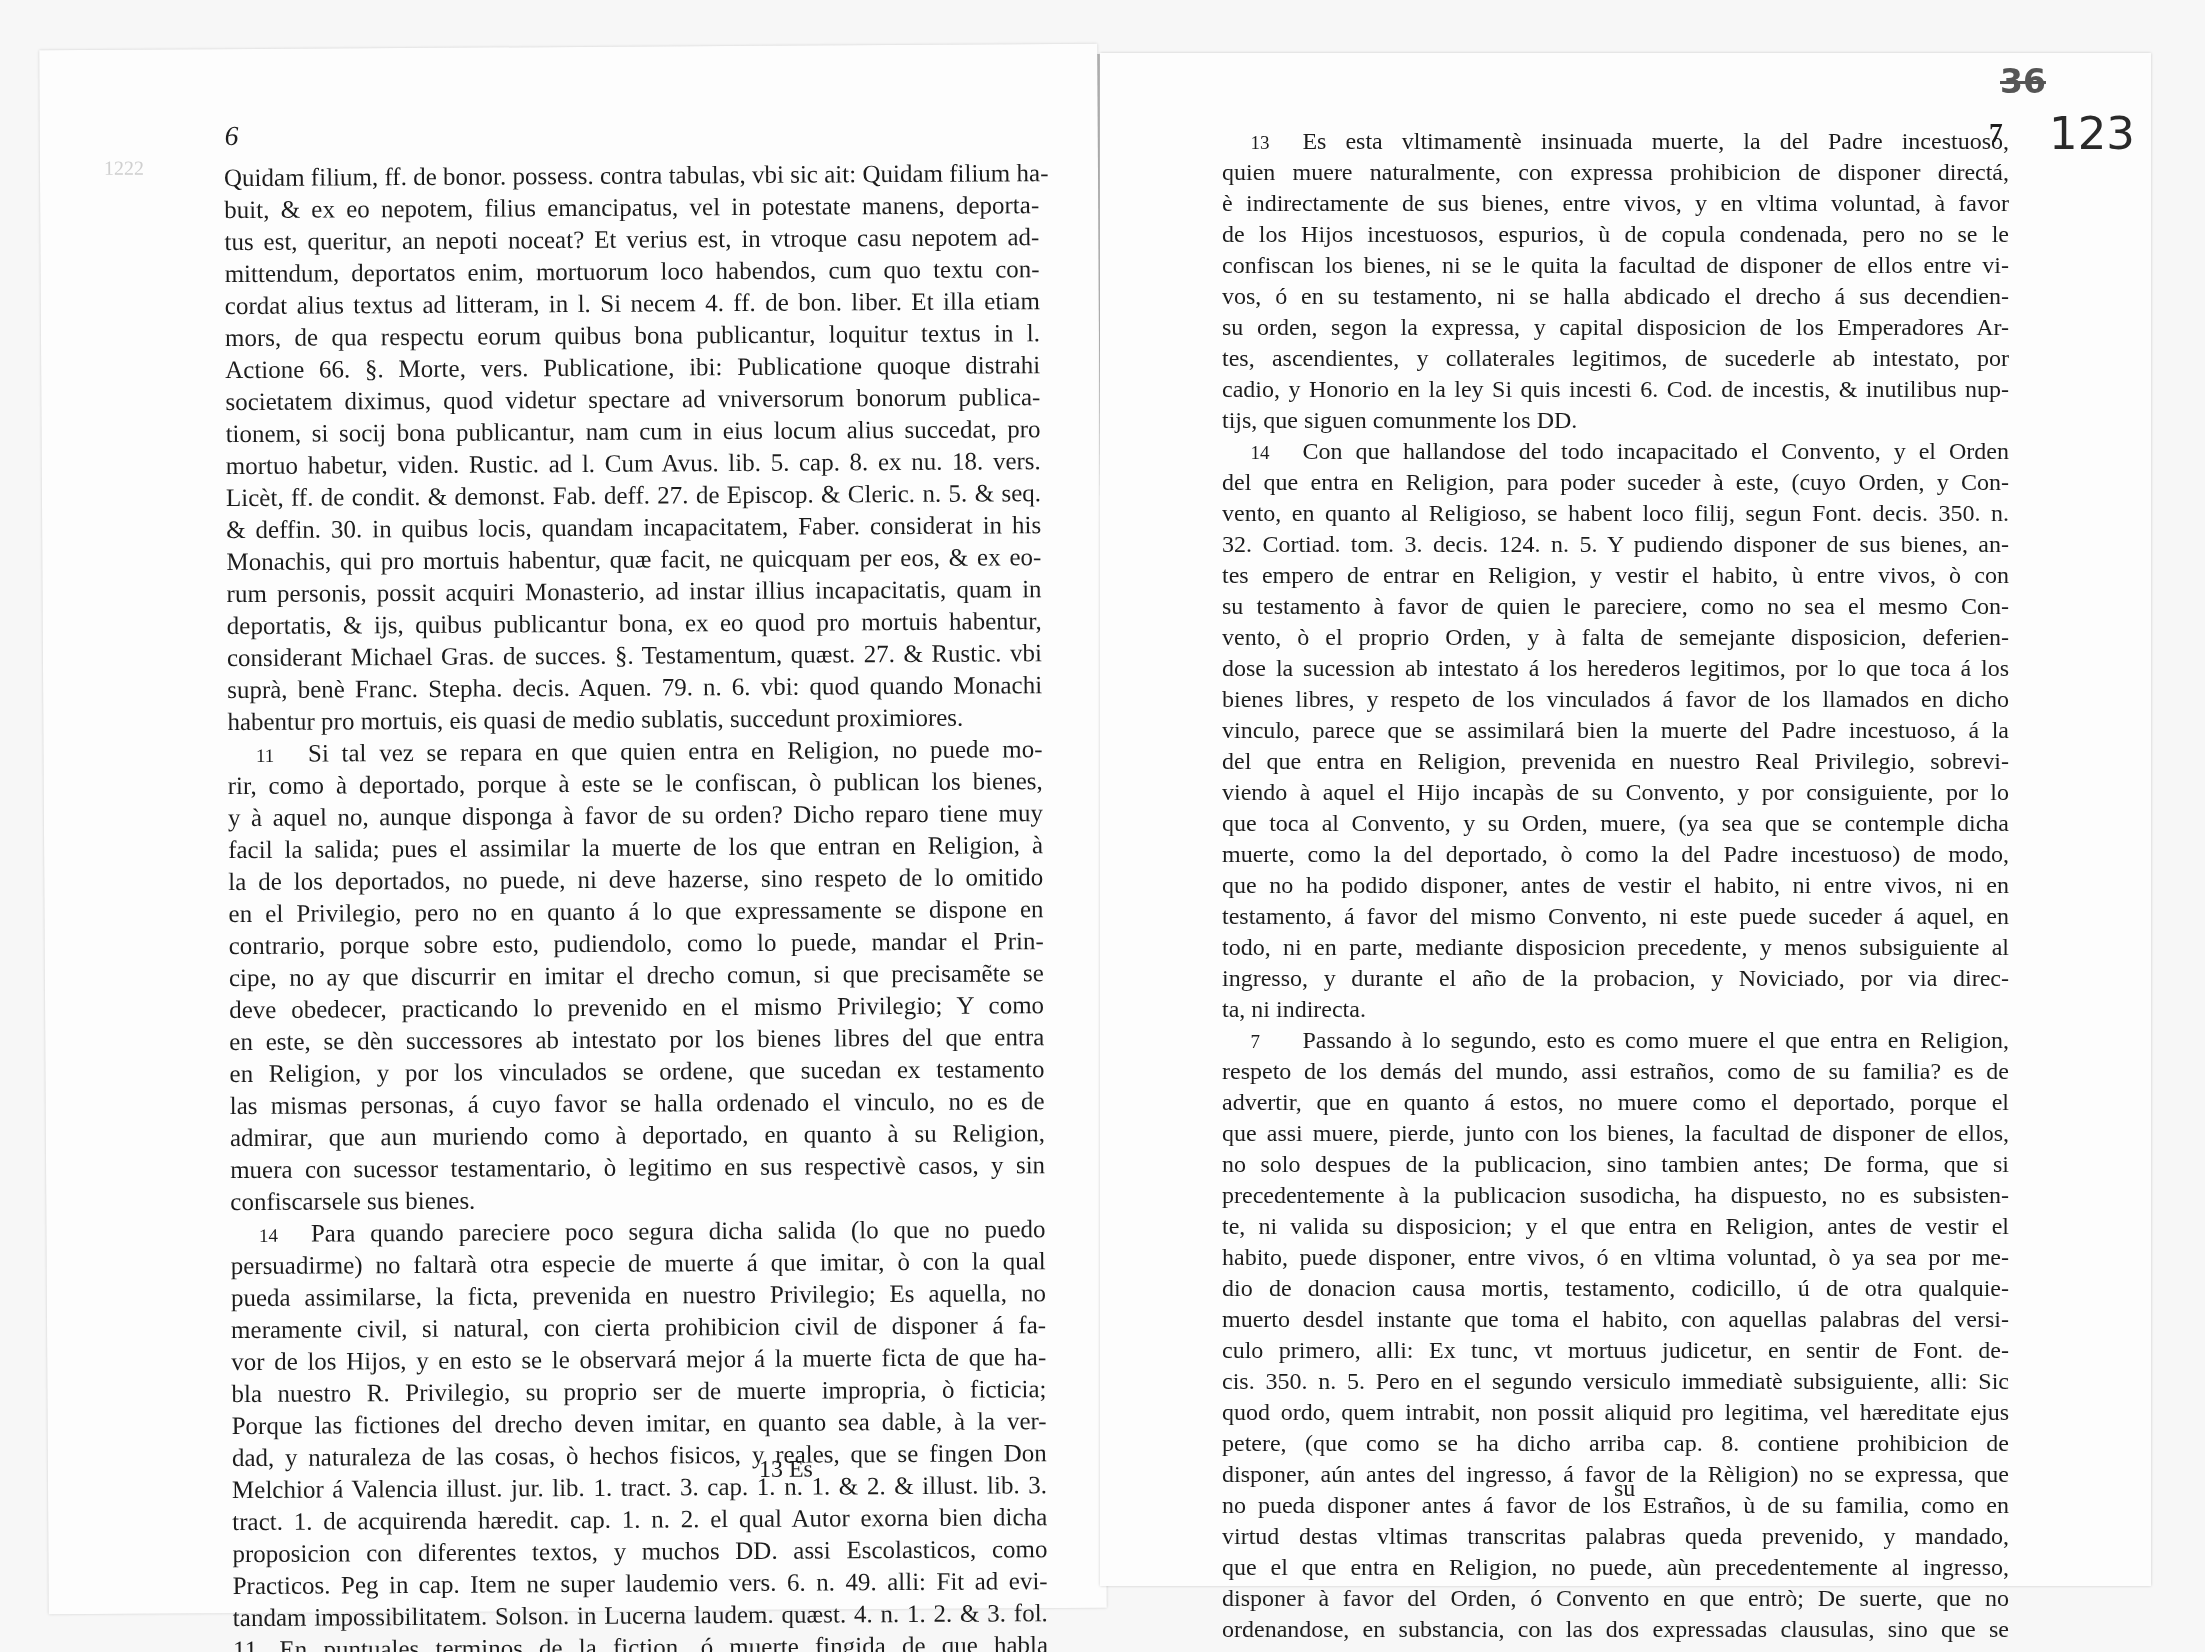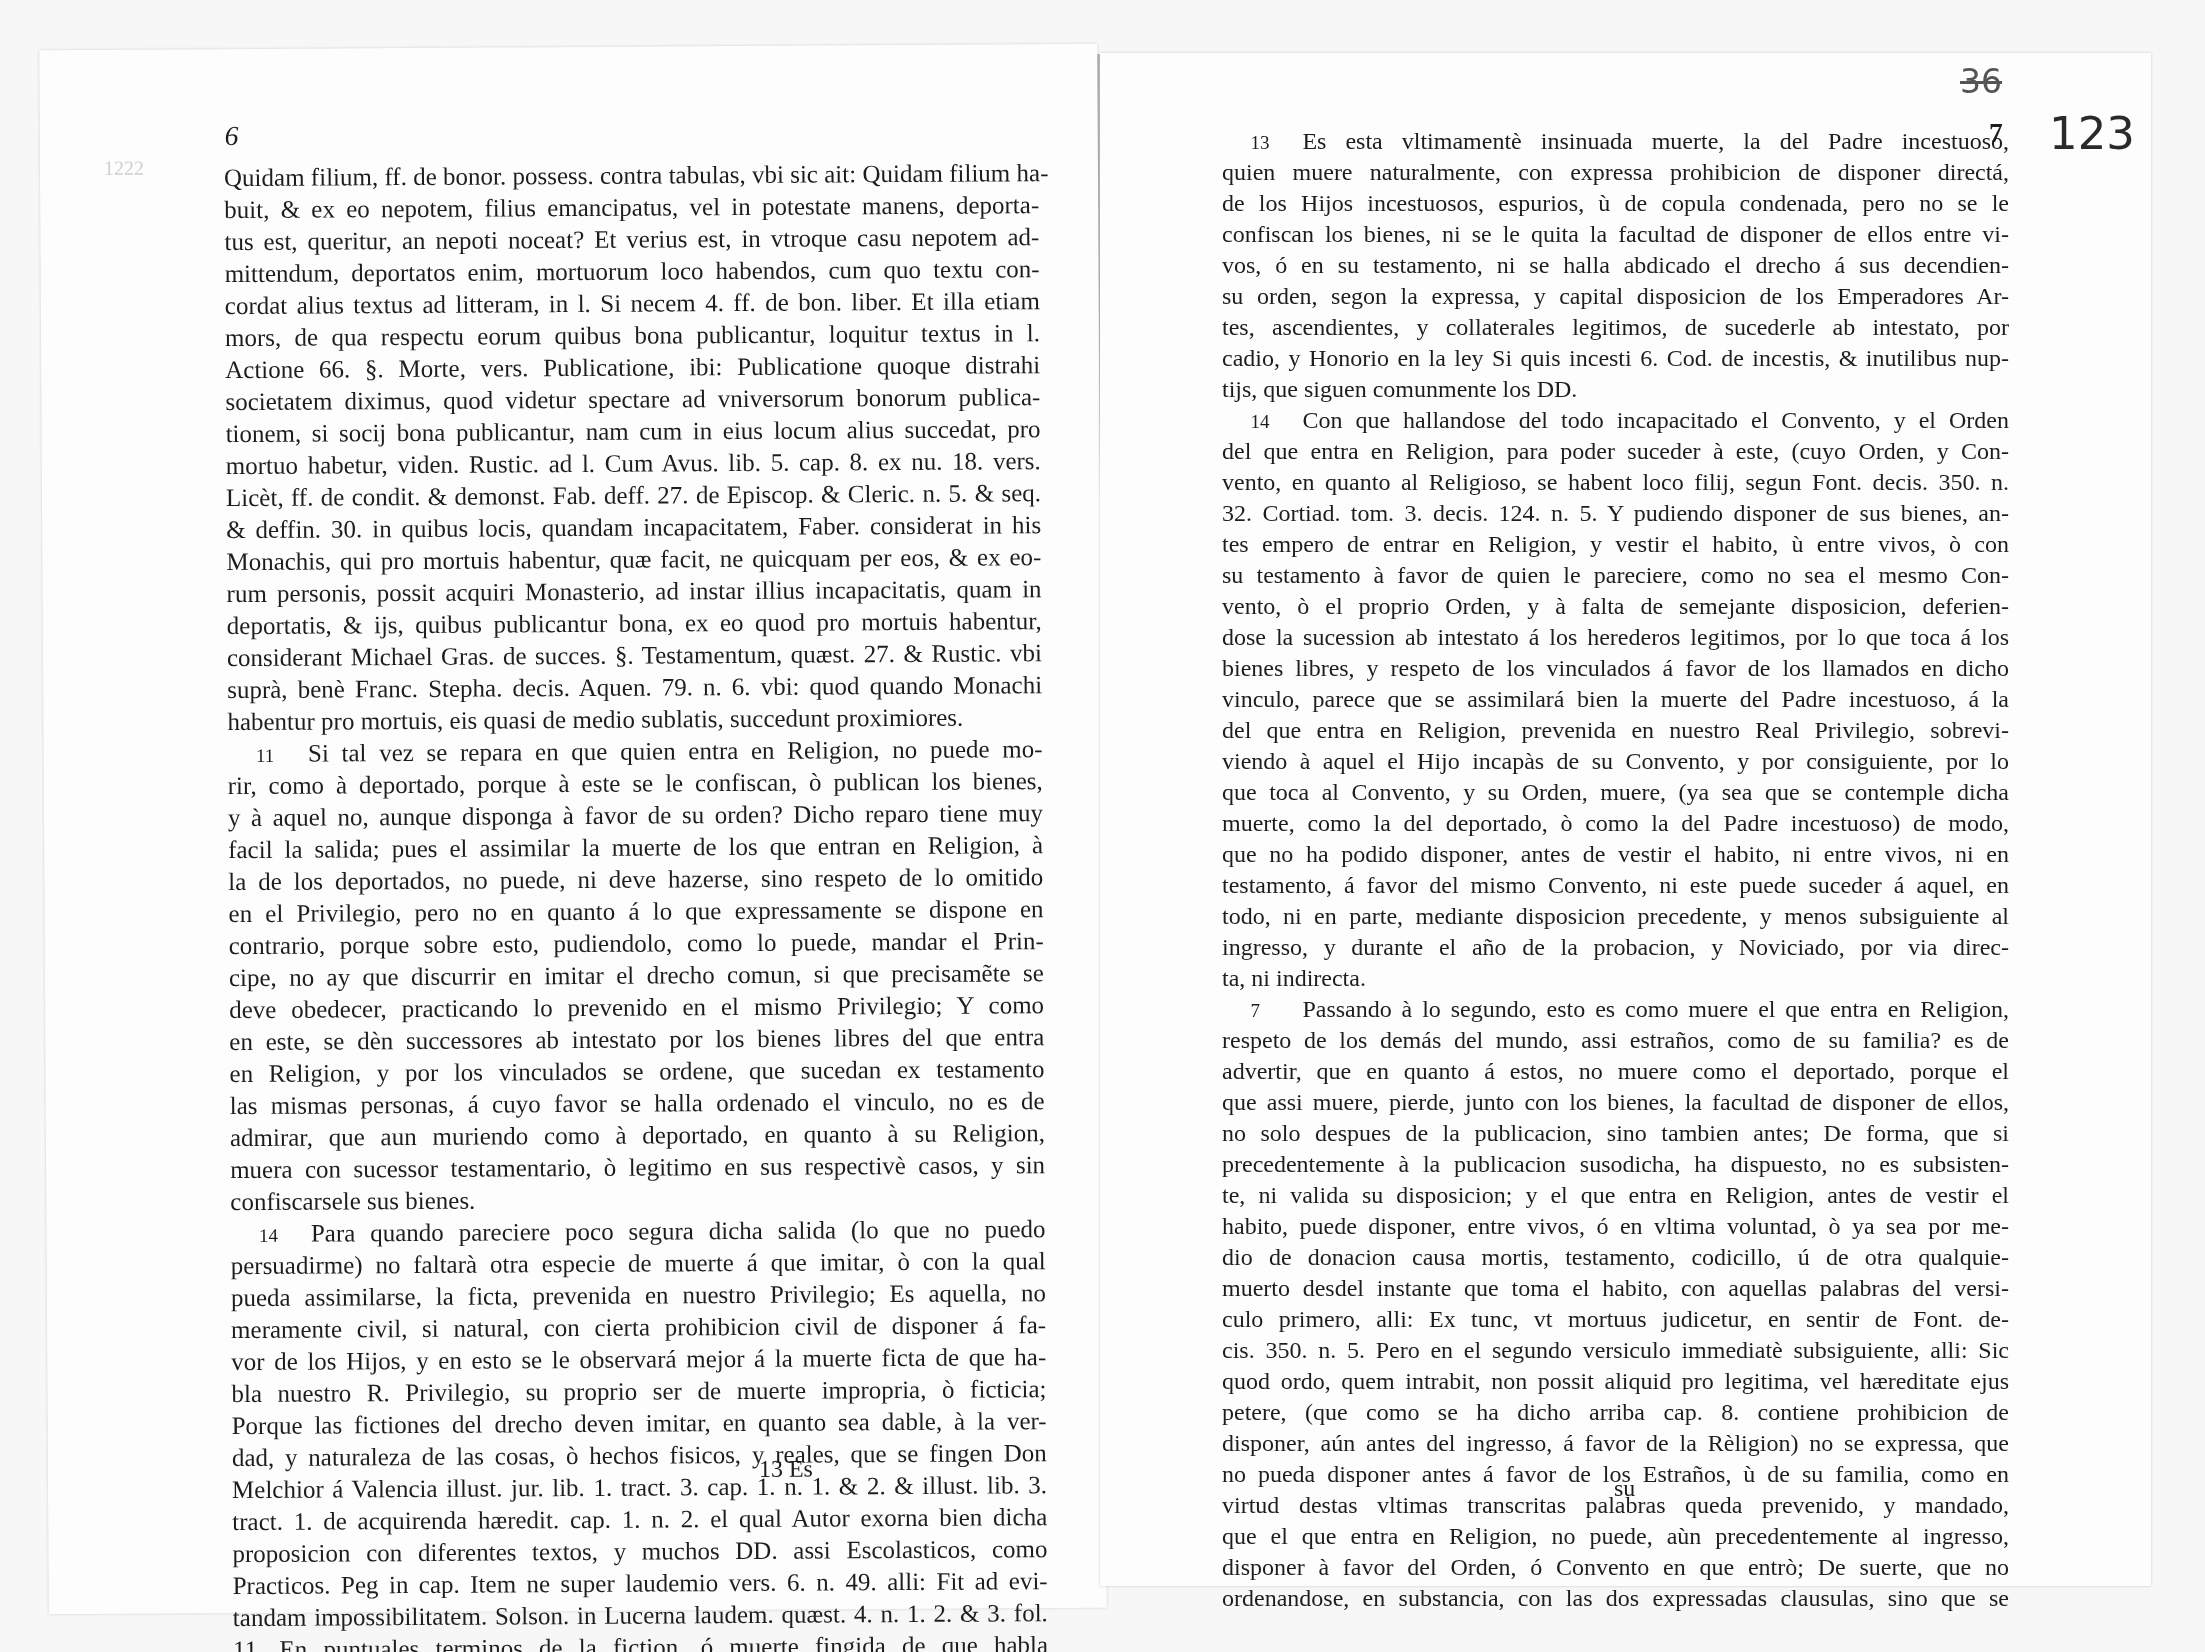--- a/index.html
+++ b/index.html
@@ -23,21 +23,21 @@
   .line.last { text-align-last:left; }
   .line.indent { padding-left:28.4px; }
   .para-num { display:inline-block; width:52px; font-size:19px; }
   .page-num { position:absolute; font-size:27.5px; font-style:italic; }
   #left-page-num { left:185px; top:71px; }
   #right-page-num { left:889px; top:64px; font-style:normal; font-weight:bold; }
   .catchword { position:absolute; font-size:24px; }
   #left-catchword { left:711px; top:1410px; }
   #right-catchword { left:514px; top:1422px; }
   .folio { position:absolute; font-family:"DejaVu Sans",sans-serif; color:#2a2a2a; }
-  #folio-old { left:1960px; top:62px; font-size:33px; text-decoration:line-through; color:#555; }
+  #folio-old { left:2000px; top:62px; font-size:33px; text-decoration:line-through; color:#555;font-weight:bold; }
   #folio-new { left:2049px; top:107px; font-size:45px;text-align:center; }
   .margin-mark { position:absolute; left:64px; top:107px; font-size:20px; color:#cfcfcf; }
 </style>
 </head>
 <body>
 
 <div class="gutter"></div>
 
 <div class="page" id="left-page">
   <div class="margin-mark">1222</div>
@@ -93,20 +93,21 @@
       <span class="line">11. En puntuales terminos de la fiction, ó muerte fingida de que habla</span>
     </div>
   <div class="catchword" id="left-catchword">13 Es</div>
 </div>
 
 <div class="page" id="right-page">
   <div class="page-num" id="right-page-num">7</div>
   <div class="text-block" id="right-text">
       <span class="line indent"><span class="para-num">13</span><span>Es esta vltimamentè insinuada muerte, la del Padre incestuoso,</span></span>
       <span class="line">quien muere naturalmente, con expressa prohibicion de disponer directá,</span>
+      <span class="line">è indirectamente de sus bienes, entre vivos, y en vltima voluntad, à favor</span>
       <span class="line">de los Hijos incestuosos, espurios, ù de copula condenada, pero no se le</span>
       <span class="line">confiscan los bienes, ni se le quita la facultad de disponer de ellos entre vi-</span>
       <span class="line">vos, ó en su testamento, ni se halla abdicado el drecho á sus decendien-</span>
       <span class="line">su orden, segon la expressa, y capital disposicion de los Emperadores Ar-</span>
       <span class="line">tes, ascendientes, y collaterales legitimos, de sucederle ab intestato, por</span>
       <span class="line">cadio, y Honorio en la ley Si quis incesti 6. Cod. de incestis, &amp; inutilibus nup-</span>
       <span class="line last">tijs, que siguen comunmente los DD.</span>
       <span class="line indent"><span class="para-num">14</span><span>Con que hallandose del todo incapacitado el Convento, y el Orden</span></span>
       <span class="line">del que entra en Religion, para poder suceder à este, (cuyo Orden, y Con-</span>
       <span class="line">vento, en quanto al Religioso, se habent loco filij, segun Font. decis. 350. n.</span>

